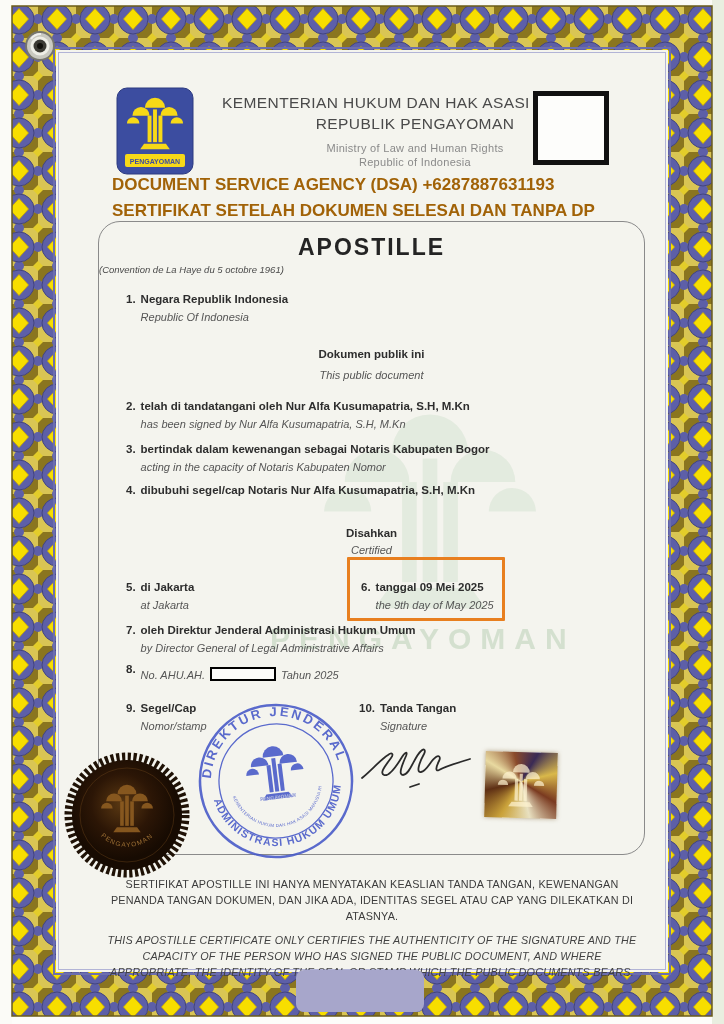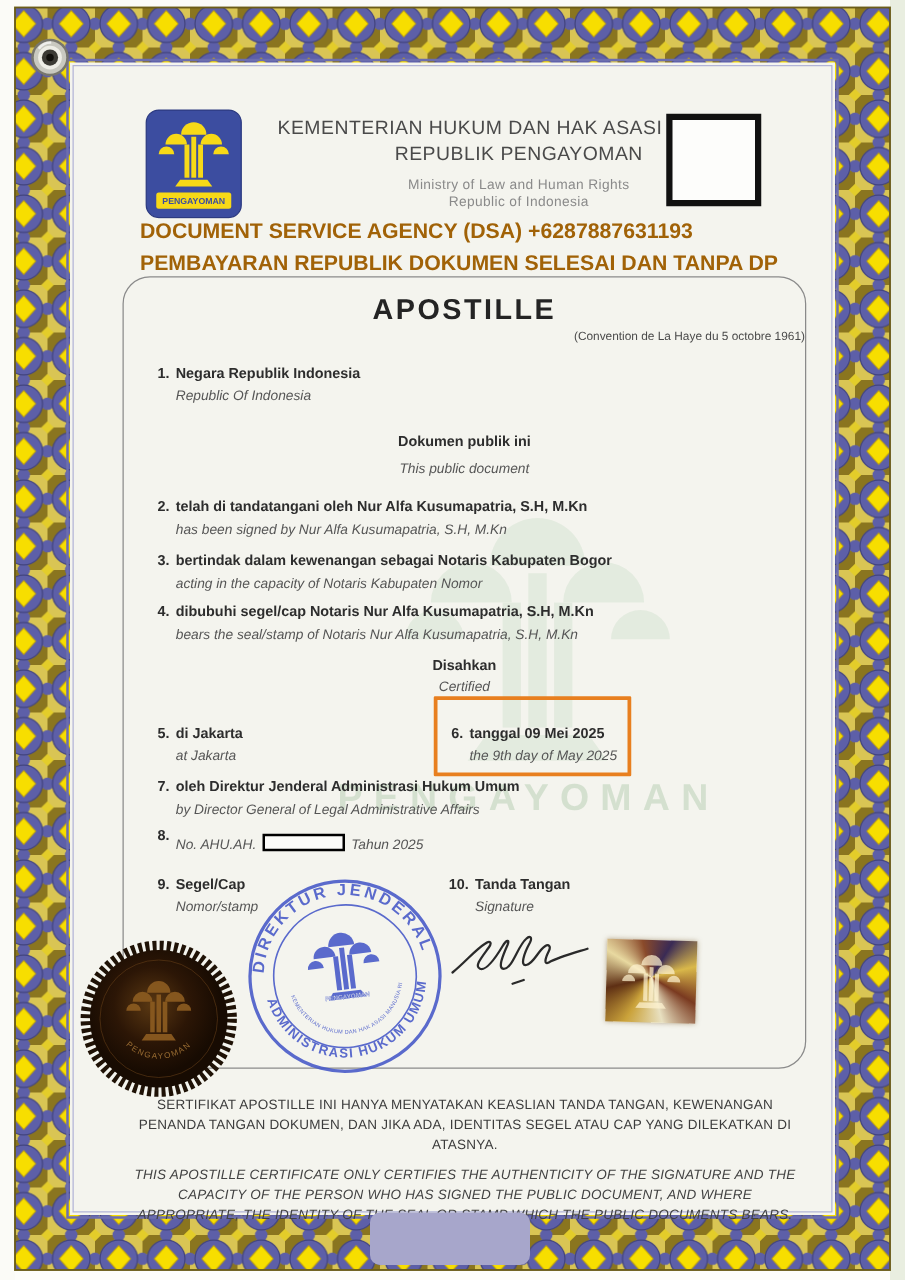--- a/index.html
+++ b/index.html
@@ -13,21 +13,21 @@
   
   .hdr-text{left:190px;top:92px;width:450px;text-align:center;}
   .hdr-l1,.hdr-l2{font-size:15.5px;color:#4a4a4a;letter-spacing:.4px;line-height:21px;font-weight:500;}
   .hdr-l3,.hdr-l4{font-size:11px;color:#8a8a8a;line-height:14px;letter-spacing:.3px;}
   .hdr-l3{margin-top:7px;}
   .qr-redact{left:533px;top:91px;width:66px;height:64px;background:#fdfdfb;border:5px solid #111;}
   .ad{left:112px;top:172px;width:545px;font-weight:bold;font-size:17px;line-height:26px;}
   
   .cert-box{left:98px;top:221px;width:545px;height:632px;border:1.5px solid #8a8a8a;border-radius:22px;background:transparent;}
   .cert-title{left:0;top:12px;width:100%;text-align:center;font-size:23px;font-weight:bold;letter-spacing:2px;color:#242424;}
-  .cert-sub{left:0;top:42px;width:100%;text-align:right;font-size:9.5px;color:#4a4a4a;}
+  .cert-sub{left:0;top:42px;width:100%;text-align:left;font-style:italic;font-size:9.5px;color:#4a4a4a;}
   .item{position:absolute;display:flex;gap:5px;align-items:flex-start;}
   .num,.it-id{font-weight:bold;font-size:11.5px;color:#2d2d2d;line-height:14px;}
   .it-en{font-style:italic;font-size:11px;color:#555;margin-top:5px;line-height:13px;}
   .centerlab{position:absolute;left:0;width:100%;text-align:center;}
   .centerlab .it-en{margin-left:0;}
   .redact-sm{display:inline-block;width:62px;height:10px;border:2px solid #000;background:#fcfcfa;vertical-align:-2px;margin:0 5px;}
   .hl-box{left:248px;top:335px;width:152px;height:58px;border:3px solid; border-radius:1px;}
   
   .holo{left:485px;top:752px;width:72px;height:66px;transform:rotate(1.5deg);
     background:conic-gradient(from 210deg at 50% 45%,#caa23a,#5e2f14,#e8d9a0,#8a4a2a,#3a2a55,#d9b84a,#7a3a20,#e8e0c0,#caa23a);
@@ -126,21 +126,21 @@
     <div class="hdr-l1">KEMENTERIAN HUKUM DAN HAK ASASI MANUSIA</div>
     <div class="hdr-l2">REPUBLIK PENGAYOMAN</div>
     <div class="hdr-l3">Ministry of Law and Human Rights</div>
     <div class="hdr-l4">Republic of Indonesia</div>
   </div>
 
   <div class="abs qr-redact"></div>
 
   <div class="abs ad" style="color:#a16207">
     <div>DOCUMENT SERVICE AGENCY (DSA) +6287887631193</div>
-    <div>PEMBAYARAN REPUBLIK DOKUMEN SELESAI DAN TANPA DP</div>
+    <div>SERTIFIKAT SETELAH DOKUMEN SELESAI DAN TANPA DP</div>
   </div>
 
   <div class="abs cert-box">
     <div class="abs cert-title">APOSTILLE</div>
     <div class="abs cert-sub">(Convention de La Haye du 5 octobre 1961)</div>
 
     <div class="item" style="left:27px;top:70px">
       <span class="num">1.</span>
       <div>
         <div class="it-id">Negara Republik Indonesia</div>
@@ -166,21 +166,20 @@
       <div>
         <div class="it-id">bertindak dalam kewenangan sebagai Notaris Kabupaten Bogor</div>
         <div class="it-en">acting in the capacity of Notaris Kabupaten Nomor</div>
       </div>
     </div>
 
     <div class="item" style="left:27px;top:261px">
       <span class="num">4.</span>
       <div>
         <div class="it-id">dibubuhi segel/cap Notaris Nur Alfa Kusumapatria, S.H, M.Kn</div>
-        <div class="it-en">bears the seal/stamp of Notaris Nur Alfa Kusumapatria, S.H, M.Kn</div>
       </div>
     </div>
 
     <div class="centerlab" style="top:304px">
       <div class="it-id">Disahkan</div>
       <div class="it-en" style="margin-top:4px">Certified</div>
     </div>
 
     <div class="abs hl-box" style="border-color:#e87f1f"></div>
 

